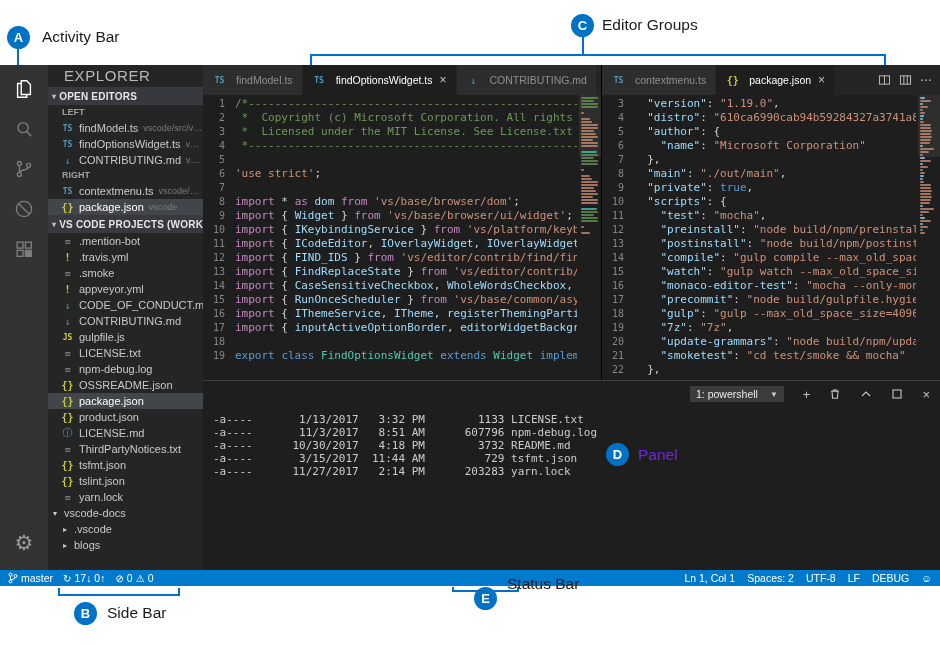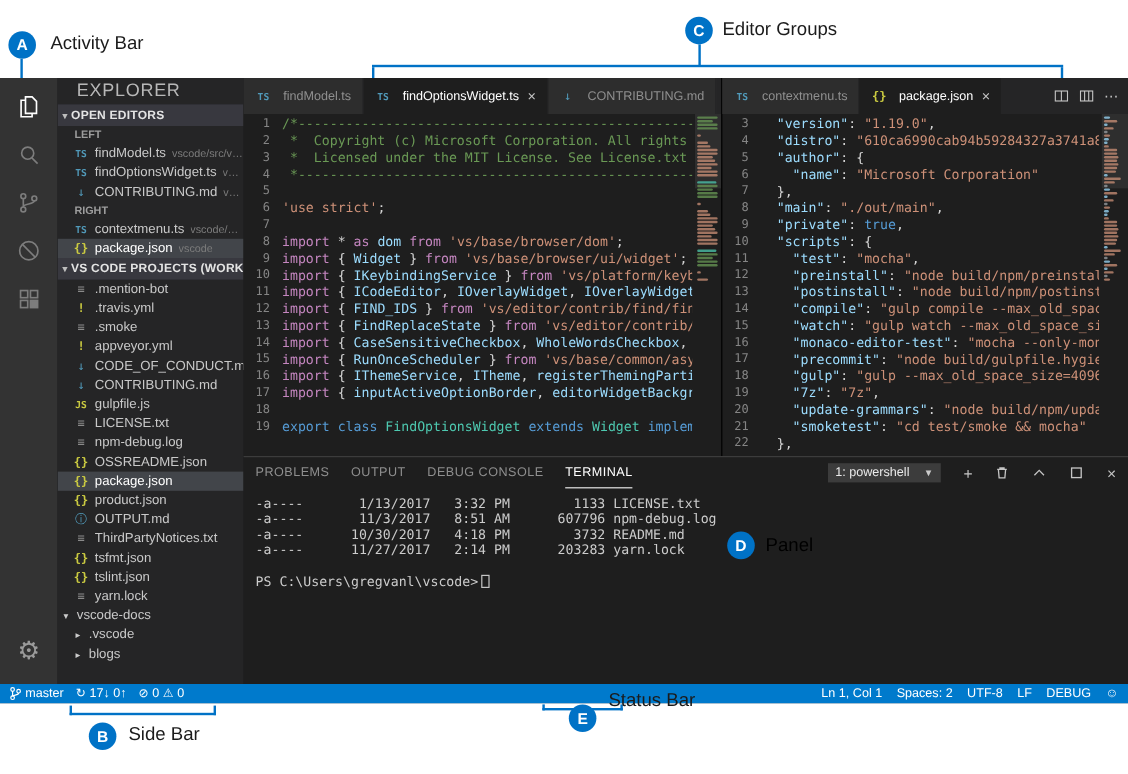--- a/index.html
+++ b/index.html
@@ -79,21 +79,21 @@
 
   
   .status-bar { position:absolute; left:0; top:505px; width:940px; height:16px; background:#007acc; color:#ffffff; display:flex; align-items:center; font-size:10.5px; padding:0 8px; gap:10px; }
   .st-item { display:flex; align-items:center; gap:3px; cursor:pointer; white-space:nowrap; }
   .st-right { margin-left:auto; display:flex; align-items:center; gap:12px; }
   .st-glyph { font-size:10px; }
 
   
   .ann-circle { position:absolute; width:23px; height:23px; border-radius:50%; background:#0072c6; color:#fff; font-size:13px; font-weight:bold; display:flex; align-items:center; justify-content:center; z-index:20; }
   .ann-label { position:absolute; font-size:15.5px; color:#1b1b1b; z-index:20; white-space:nowrap; }
-  .ann-label.light { color:#000000; }
+  .ann-label.light { color:#6d28d9; }
   .ann-line { position:absolute; background:#0072c6; z-index:15; }
 </style>
 </head>
 <body>
 
 <div class="figure">
 
   <div class="vscode">
 
     <div class="activity-bar">
@@ -221,21 +221,21 @@
           <div class="sb-row selected" style="padding-left: 12px;">
             <span class="ficon f-json">{}</span>
             <span class="fname">package.json</span>
           </div>
           <div class="sb-row" style="padding-left: 12px;">
             <span class="ficon f-json">{}</span>
             <span class="fname">product.json</span>
           </div>
           <div class="sb-row" style="padding-left: 12px;">
             <span class="ficon f-info">ⓘ</span>
-            <span class="fname">OUTPUT.md</span>
+            <span class="fname">LICENSE.md</span>
           </div>
           <div class="sb-row" style="padding-left: 12px;">
             <span class="ficon f-txt">≡</span>
             <span class="fname">ThirdPartyNotices.txt</span>
           </div>
           <div class="sb-row" style="padding-left: 12px;">
             <span class="ficon f-json">{}</span>
             <span class="fname">tsfmt.json</span>
           </div>
           <div class="sb-row" style="padding-left: 12px;">
@@ -573,26 +573,20 @@
               <div class="mini-line" style="width: 7.7px; background: rgb(206, 145, 120); opacity: 0.75;"></div>
               <div class="mini-line" style="width: 3px; background: rgb(157, 162, 166); opacity: 0.75;"></div>
               <div class="mini-line" style="width: 5.06px; background: rgb(206, 145, 120); opacity: 0.75;"></div>
             </div>
         </div>
       </div>
     </div>
 
     <div class="panel">
       <div class="panel-bar">
-        <div style="display:flex" id="panel-tabs">
-            <div class="panel-tab">PROBLEMS</div>
-            <div class="panel-tab">OUTPUT</div>
-            <div class="panel-tab">DEBUG CONSOLE</div>
-            <div class="panel-tab active">TERMINAL</div>
-          </div>
         <div class="panel-actions">
           <div class="terminal-select">
             <span>1: powershell</span>
             <span class="dd">▼</span>
           </div>
           <span class="pa-icon">+</span>
           <span class="pa-icon">
               <svg viewBox="0 0 12 12">
                 <path d="M2 3.2h8M4.3 3.2V2h3.4v1.2M3 3.2l.6 7h4.8l.6-7"></path>
               </svg>
@@ -608,23 +602,23 @@
               </svg>
             </span>
           <span class="pa-icon">×</span>
         </div>
       </div>
       <div class="terminal">
         <div id="terminal-lines">
             <div class="term-line">-a----       1/13/2017   3:32 PM        1133 LICENSE.txt</div>
             <div class="term-line">-a----       11/3/2017   8:51 AM      607796 npm-debug.log</div>
             <div class="term-line">-a----      10/30/2017   4:18 PM        3732 README.md</div>
+            <div class="term-line">-a----       3/15/2017  11:44 AM         729 tsfmt.json</div>
             <div class="term-line">-a----      11/27/2017   2:14 PM      203283 yarn.lock</div>
           </div>
-        <div class="term-line prompt-line"><span>PS C:\Users\gregvanl\vscode&gt;</span><span class="cursor"></span></div>
       </div>
     </div>
 
     <div class="status-bar">
       <div class="st-item">
         <svg width="10" height="12" viewBox="0 0 10 12">
             <circle cx="2.5" cy="2.6" r="1.5" fill="none" stroke="#fff"></circle>
             <circle cx="2.5" cy="9.4" r="1.5" fill="none" stroke="#fff"></circle>
             <circle cx="7.5" cy="4" r="1.5" fill="none" stroke="#fff"></circle>
             <path d="M2.5 4.1v3.8M7.5 5.5c0 2.2-5 1.4-5 2.9" fill="none" stroke="#fff"></path>

